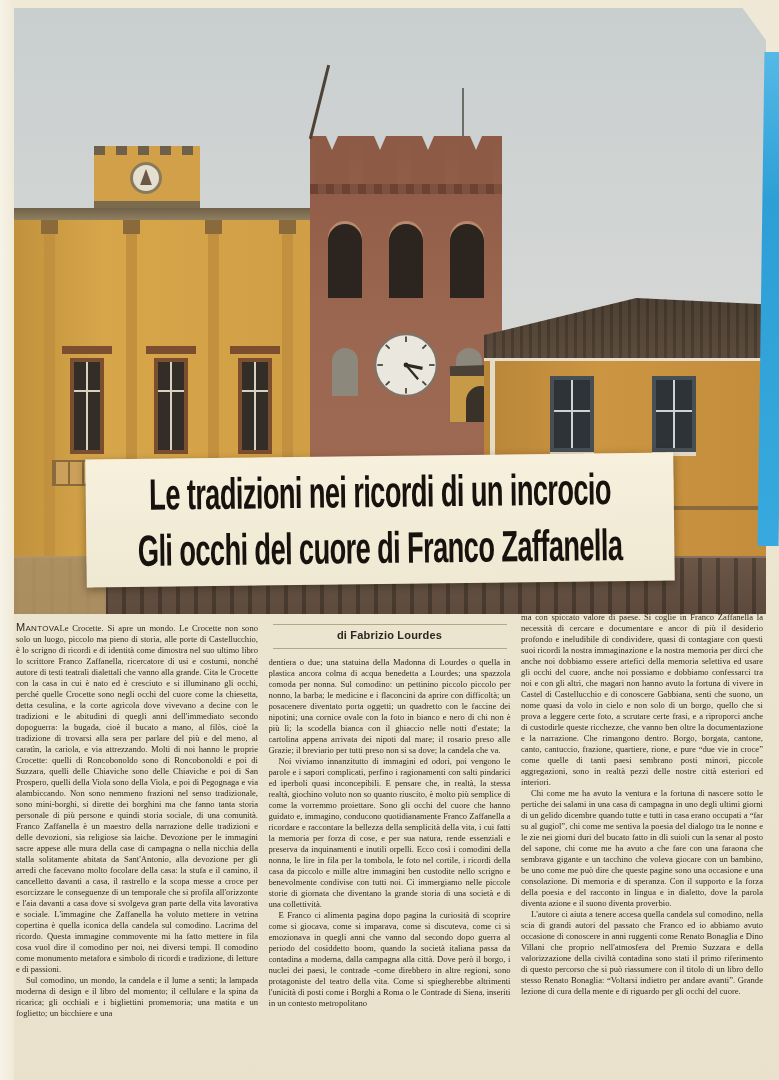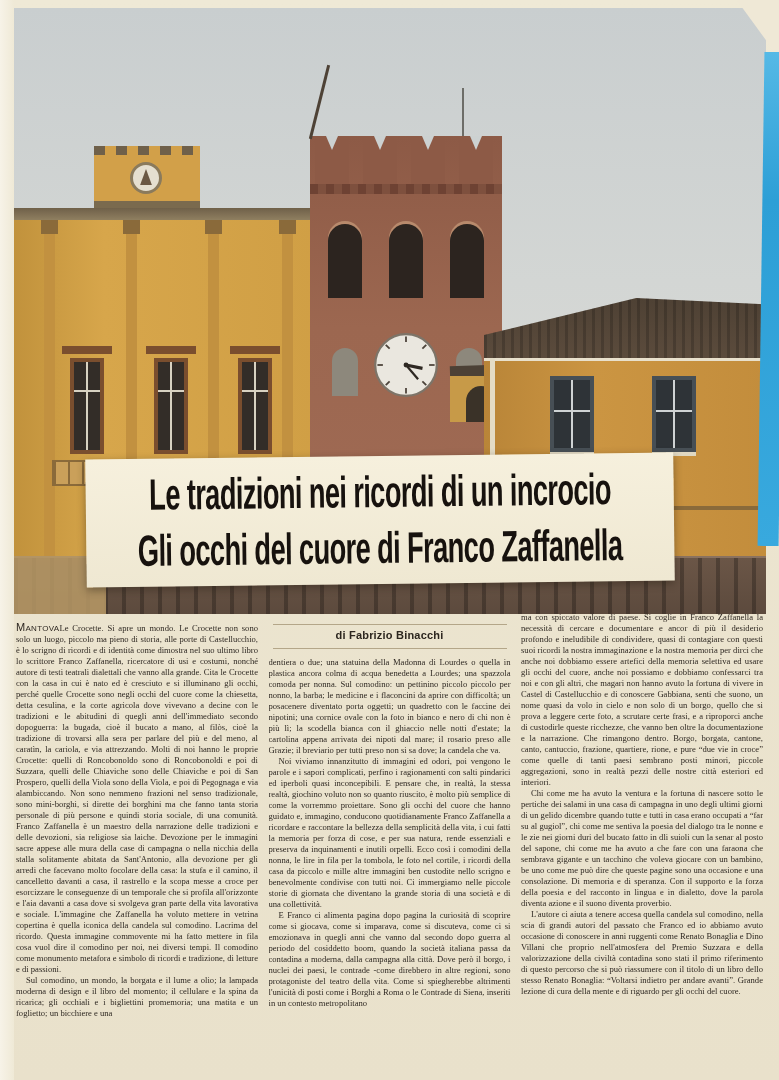--- a/index.html
+++ b/index.html
@@ -204,26 +204,26 @@
 
 <div class="headline-box">
   <div class="headline-line">Le tradizioni nei ricordi di un incrocio</div>
   <div class="headline-line">Gli occhi del cuore di Franco Zaffanella</div>
 </div>
 
 <div class="columns">
 
   <div class="col col-1">
     <p><span class="dateline">Mantova</span><span>Le Crocette. Si apre un mondo. Le Crocette non sono solo un luogo, piccolo ma pieno di storia, alle porte di Castellucchio, è lo scrigno di ricordi e di identità come dimostra nel suo ultimo libro lo scrittore Franco Zaffanella, ricercatore di usi e costumi, nonché autore di testi teatrali dialettali che vanno alla grande. Cita le Crocette con la casa in cui è nato ed è cresciuto e si illuminano gli occhi, perché quelle Crocette sono negli occhi del cuore come la chiesetta, detta cesulina, e la corte agricola dove vivevano a decine con le tradizioni e le abitudini di quegli anni dell'immediato secondo dopoguerra: la bugada, cioè il bucato a mano, al filòs, cioè la tradizione di trovarsi alla sera per parlare del più e del meno, al caratìn, la cariola, e via attrezzando. Molti di noi hanno le proprie Crocette: quelli di Roncobonoldo sono di Roncobonoldi e poi di Suzzara, quelli delle Chiaviche sono delle Chiaviche e poi di San Prospero, quelli della Viola sono della Viola, e poi di Pegognaga e via alambiccando. Non sono nemmeno frazioni nel senso tradizionale, sono mini-borghi, si dirette dei borghini ma che fanno tanta storia personale di più persone e quindi storia sociale, di una comunità. Franco Zaffanella è un maestro della narrazione delle tradizioni e delle devozioni, sia religiose sia laiche. Devozione per le immagini sacre appese alle mura della case di campagna o nella nicchia della stalla solitamente abitata da Sant'Antonio, alla devozione per gli arredi che facevano molto focolare della casa: la stufa e il camino, il cancelletto davanti a casa, il rastrello e la scopa messe a croce per esorcizzare le conseguenze di un temporale che si profila all'orizzonte e l'aia davanti a casa dove si svolgeva gran parte della vita lavorativa e sociale. L'immagine che Zaffanella ha voluto mettere in vetrina copertina è quella iconica della candela sul comodino. Lacrima del ricordo. Questa immagine commovente mi ha fatto mettere in fila cosa vuol dire il comodino per noi, nei diversi tempi. Il comodino come monumento metafora e simbolo di ricordi e tradizione, di letture e di passioni.</span></p>
-    <p class="indent">Sul comodino, un mondo, la borgata e il lume a olio; la lampada moderna di design e il libro del momento; il cellulare e la spina da ricarica; gli occhiali e i bigliettini promemoria; una matita e un foglietto; un bicchiere e una</p>
+    <p class="indent">Sul comodino, un mondo, la candela e il lume a senti; la lampada moderna di design e il libro del momento; il cellulare e la spina da ricarica; gli occhiali e i bigliettini promemoria; una matita e un foglietto; un bicchiere e una</p>
   </div>
 
   <div class="col col-2">
     <div class="byline-block">
-      <span class="byline">di Fabrizio Binacchi</span>
+      <span class="byline">di Fabrizio Lourdes</span>
     </div>
     <p>dentiera o due; una statuina della Madonna di Lourdes o quella in plastica ancora colma di acqua benedetta a Lourdes; una spazzola comoda per nonna. Sul comodino: un pettinino piccolo piccolo per nonno, la barba; le medicine e i flaconcini da aprire con difficoltà; un posacenere diventato porta oggetti; un quadretto con le faccine dei nipotini; una cornice ovale con la foto in bianco e nero di chi non è più lì; la scodella bianca con il ghiaccio nelle notti d'estate; la cartolina appena arrivata dei nipoti dal mare; il rosario preso alle Grazie; il breviario per tutti preso non si sa dove; la candela che va.</p>
     <p class="indent">Noi viviamo innanzitutto di immagini ed odori, poi vengono le parole e i sapori complicati, perfino i ragionamenti con salti pindarici ed iperboli quasi inconcepibili. E pensare che, in realtà, la stessa realtà, giochino voluto non so quanto riuscito, è molto più semplice di come la vorremmo proiettare. Sono gli occhi del cuore che hanno guidato e, immagino, conducono quotidianamente Franco Zaffanella a ricordare e raccontare la bellezza della semplicità della vita, i cui fatti la memoria per forza di cose, e per sua natura, rende essenziali e preserva da inquinamenti e inutili orpelli. Ecco così i comodini della nonna, le lire in fila per la tombola, le foto nel cortile, i ricordi della casa da piccolo e mille altre immagini ben custodite nello scrigno e benevolmente condivise con tutti noi. Ci immergiamo nelle piccole storie di giornata che diventano la grande storia di una società e di una collettività.</p>
     <p class="indent">E Franco ci alimenta pagina dopo pagina la curiosità di scoprire come si giocava, come si imparava, come si discuteva, come ci si emozionava in quegli anni che vanno dal secondo dopo guerra al periodo del cosiddetto boom, quando la società italiana passa da contadina a moderna, dalla campagna alla città. Dove però il borgo, i nuclei dei paesi, le contrade -come direbbero in altre regioni, sono protagoniste del teatro della vita. Come si spiegherebbe altrimenti l'unicità di posti come i Borghi a Roma o le Contrade di Siena, inseriti in un contesto metropolitano</p>
   </div>
 
   <div class="col col-3">
     <p>ma con spiccato valore di paese. Si coglie in Franco Zaffanella la necessità di cercare e documentare e ancor di più il desiderio profondo e ineludibile di condividere, quasi di contagiare con questi suoi ricordi la nostra immaginazione e la nostra memoria per dirci che anche noi dobbiamo essere artefici della memoria selettiva ed usare gli occhi del cuore, anche noi possiamo e dobbiamo confessarci tra noi e con gli altri, che magari non hanno avuto la fortuna di vivere in Castel di Castellucchio e di conoscere Gabbiana, senti che suono, un nome quasi da volo in cielo e non solo di un borgo, quello che si prova a leggere certe foto, a scrutare certe frasi, e a riproporci anche di custodirle queste ricchezze, che vanno ben oltre la documentazione e la narrazione. Che rimangono dentro. Borgo, borgata, cantone, canto, cantuccio, frazione, quartiere, rione, e pure “due vie in croce” come quelle di tanti paesi sembrano posti minori, piccole aggregazioni, sono in realtà pezzi delle nostre città esteriori ed interiori.</p>
     <p class="indent">Chi come me ha avuto la ventura e la fortuna di nascere sotto le pertiche dei salami in una casa di campagna in uno degli ultimi giorni di un gelido dicembre quando tutte e tutti in casa erano occupati a “far su al gugiol”, chi come me sentiva la poesia del dialogo tra le nonne e le zie nei giorni duri del bucato fatto in dli suioli cun la senar al posto del sapone, chi come me ha avuto a che fare con una faraona che sembrava gigante e un tacchino che voleva giocare con un bambino, be uno come me può dire che queste pagine sono una occasione e una consolazione. Di memoria e di speranza. Con il supporto e la forza della poesia e del racconto in lingua e in dialetto, dove la parola diventa azione e il suono diventa proverbio.</p>
     <p class="indent">L'autore ci aiuta a tenere accesa quella candela sul comodino, nella scia di grandi autori del passato che Franco ed io abbiamo avuto occasione di conoscere in anni ruggenti come Renato Bonaglia e Dino Villani che proprio nell'atmosfera del Premio Suzzara e della valorizzazione della civiltà contadina sono stati il primo riferimento di questo percorso che si può riassumere con il titolo di un libro dello stesso Renato Bonaglia: “Voltarsi indietro per andare avanti”. Grande lezione di cura della mente e di riguardo per gli occhi del cuore.</p>

